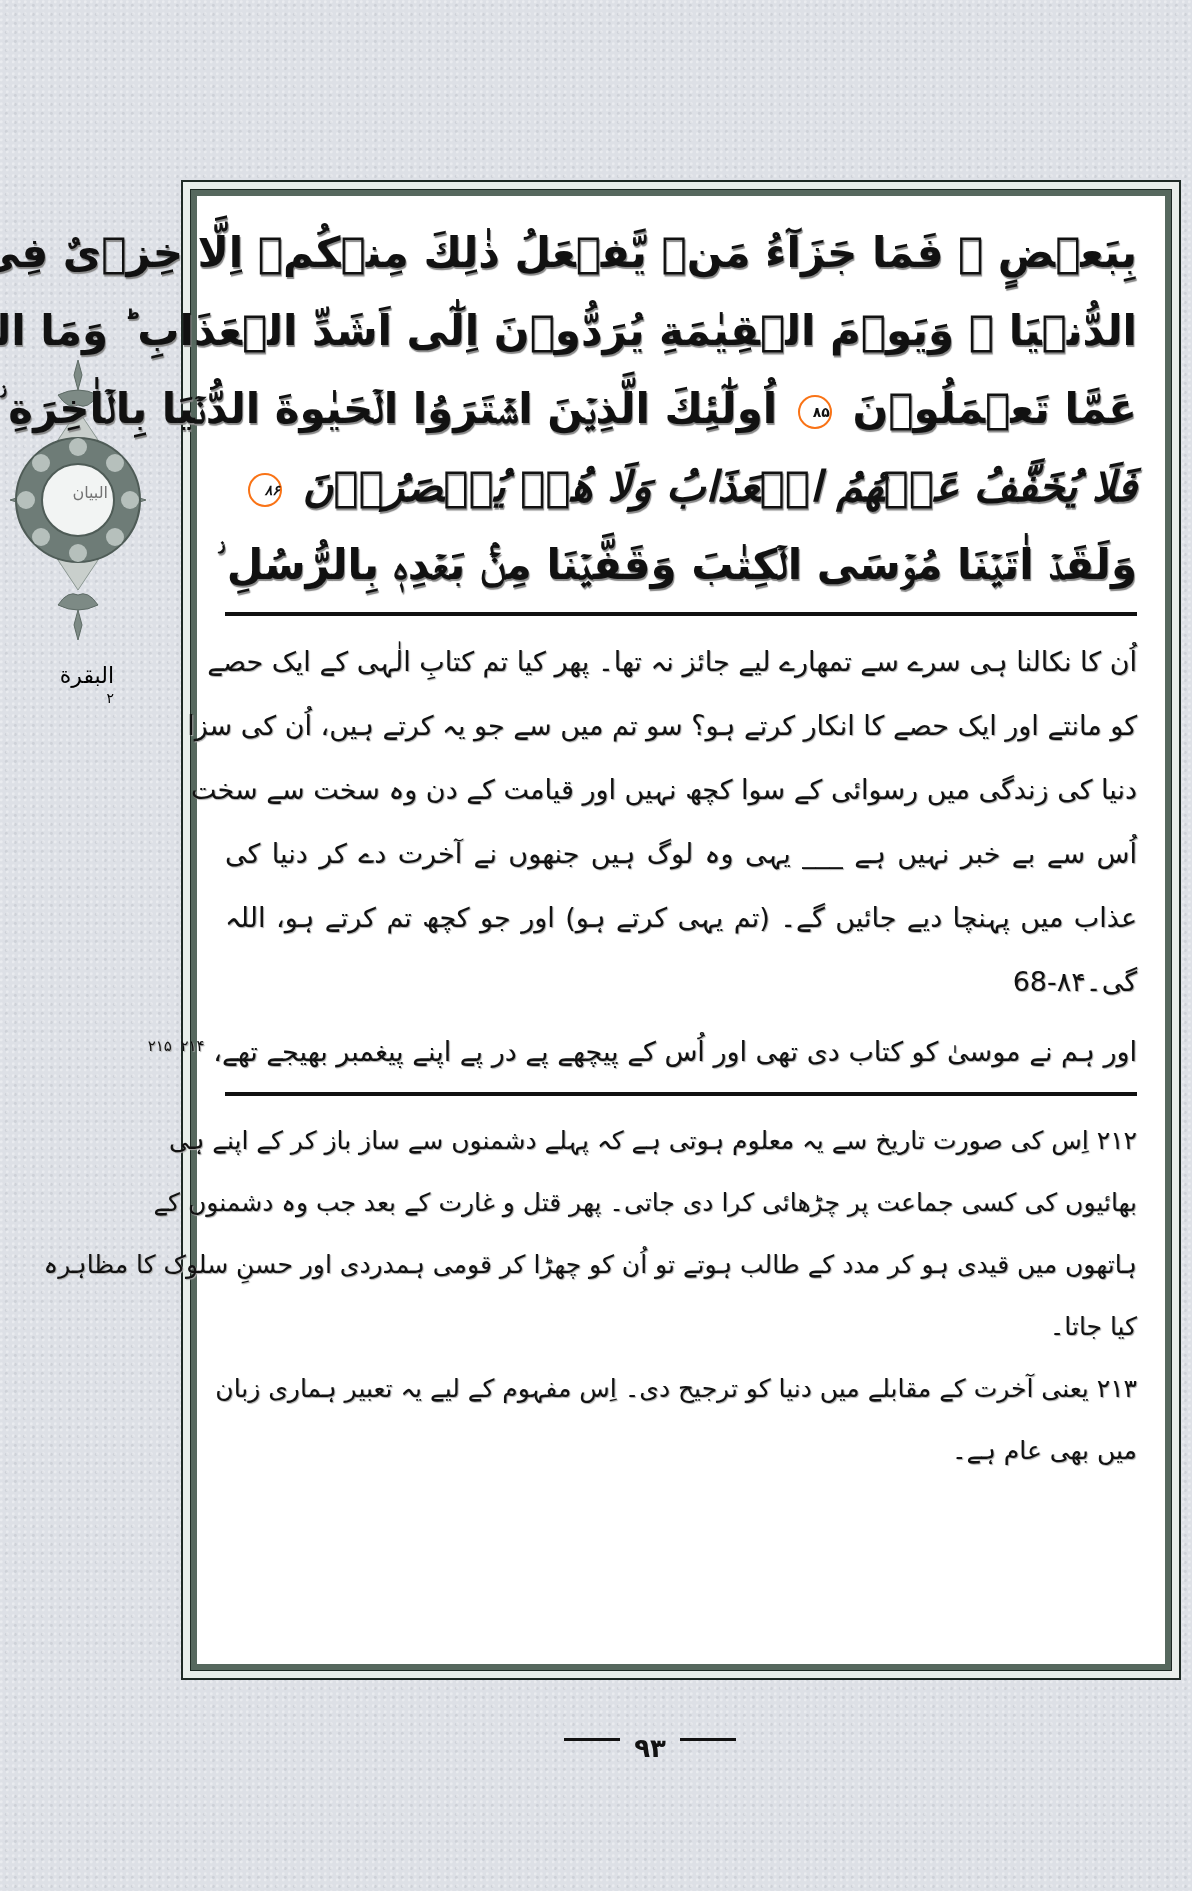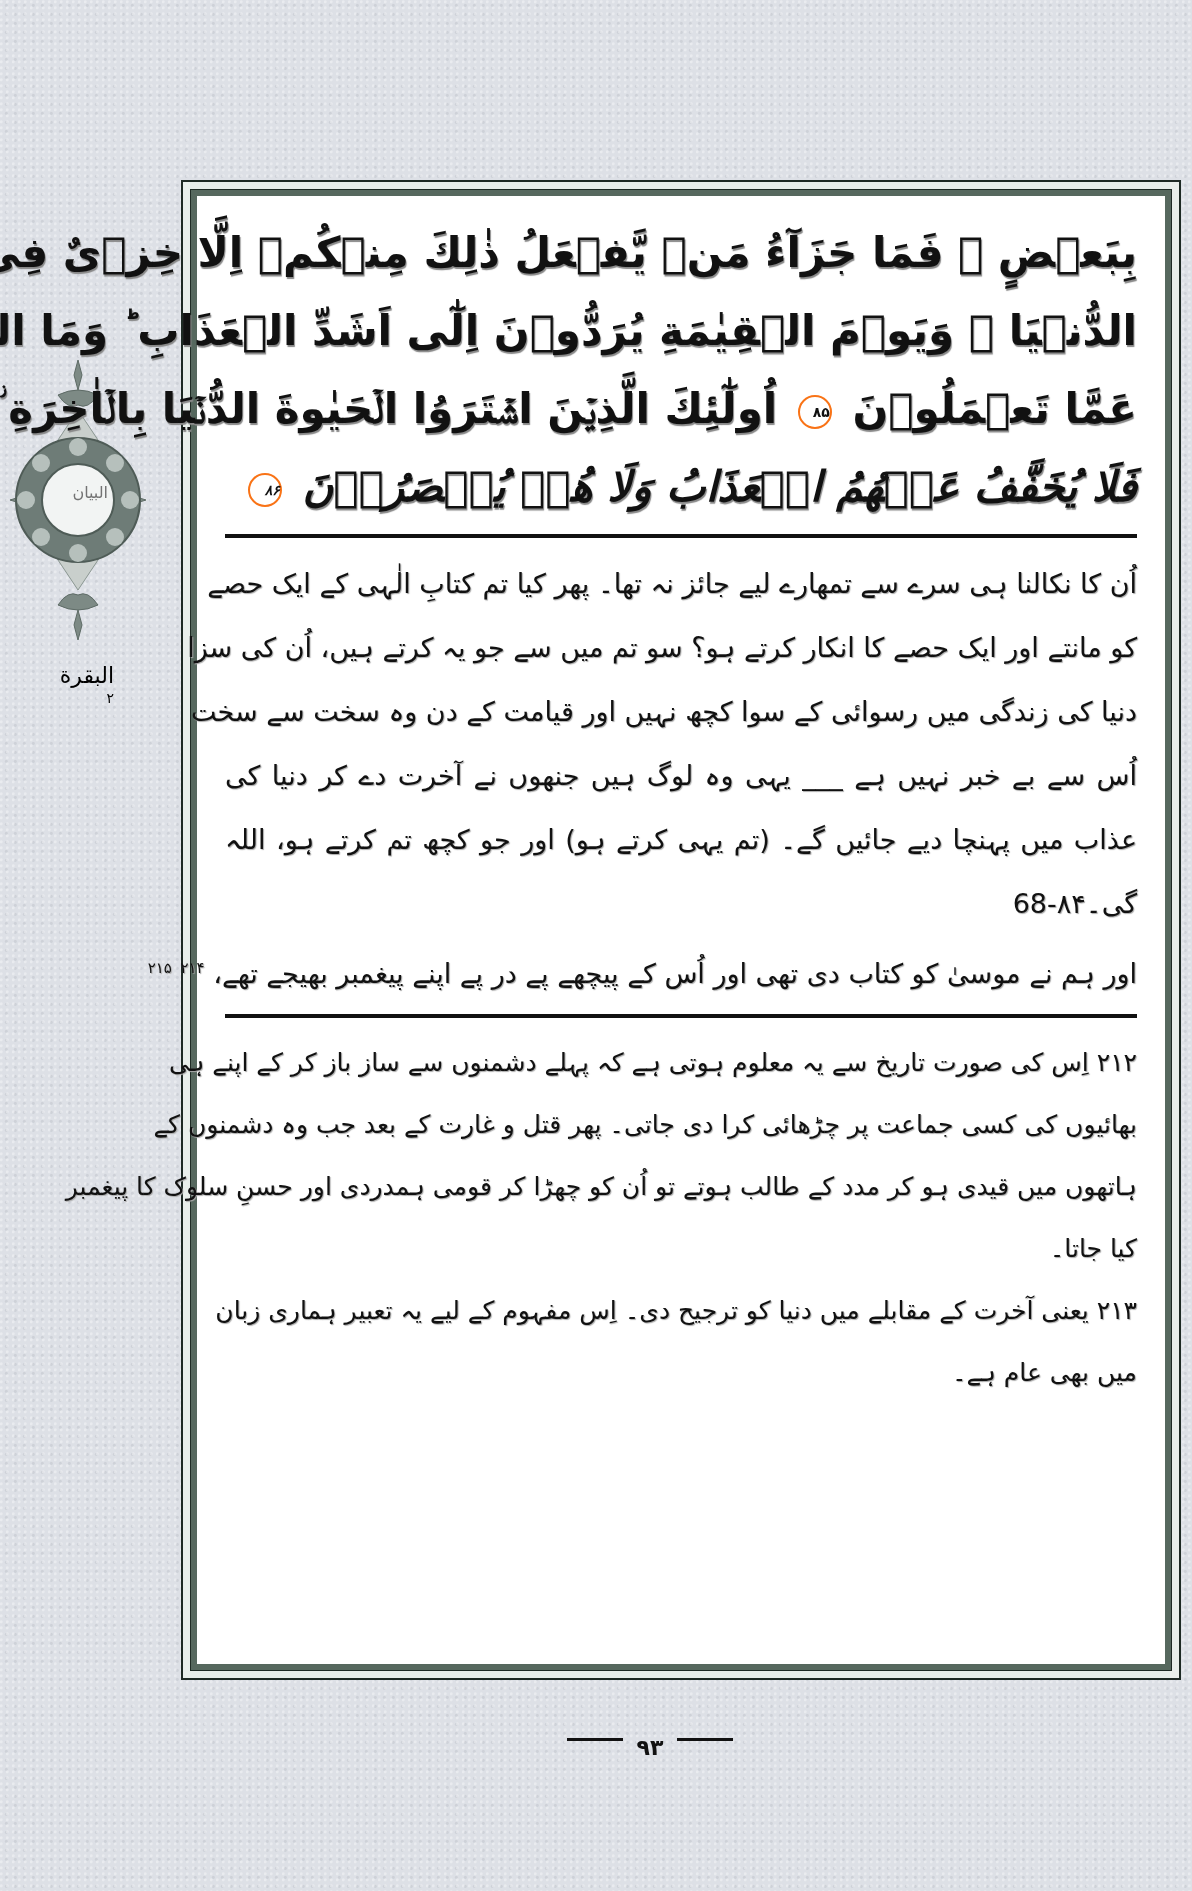--- a/index.html
+++ b/index.html
@@ -54,21 +54,21 @@
   .side-label .num { font-size: 14px; display: block; }
   .orn-title {
     position: absolute; left: 40px; top: 128px; width: 60px; text-align: right;
     font-size: 16px; color: #737373; direction: rtl;
   }
   .page-num {
     position: absolute; left: 540px; top: 1724px; width: 220px; height: 30px;
     display: flex; align-items: center; justify-content: center; gap: 14px;
   }
   .page-num .dash { width: 56px; height: 3px; background: #111; }
-  .page-num .n { font-size: 22px; font-weight: bold; margin-top: 17px; }
+  .page-num .n { font-size: 26px; font-weight: bold; margin-top: 17px; }
 </style>
 </head>
 <body>
 
 <div class="side-ornament">
   <svg width="140" height="290" viewBox="0 0 140 290">
     <g fill="#7d8a85" stroke="#5e6b66" stroke-width="1">
       <path d="M70 5 L74 20 L70 35 L66 20 Z"></path>
       <path d="M50 40 Q70 30 90 40 Q80 55 70 50 Q60 55 50 40 Z"></path>
       <path d="M70 285 L74 270 L70 255 L66 270 Z"></path>
@@ -106,20 +106,21 @@
         <span class="line">الدُّنۡيَا ۚ وَيَوۡمَ الۡقِيٰمَةِ يُرَدُّوۡنَ اِلٰٓى اَشَدِّ الۡعَذَابِ ؕ وَمَا اللّٰهُ بِغَافِلٍ</span>
         <span class="line">
           <span>عَمَّا تَعۡمَلُوۡنَ</span>
           <span class="ayah-mark">۸۵</span>
           <span>اُولٰٓئِكَ الَّذِيۡنَ اشۡتَرَوُا الۡحَيٰوةَ الدُّنۡيَا بِالۡاٰخِرَةِ ؗ</span>
         </span>
         <span class="line" style="text-align-last:right;font-style:italic;">
           <span>فَلَا يُخَفَّفُ عَنۡهُمُ الۡعَذَابُ وَلَا هُمۡ يُنۡصَرُوۡنَ</span>
           <span class="ayah-mark">۸۶</span>
         </span>
+        <span class="line">وَلَقَدۡ اٰتَيۡنَا مُوۡسَى الۡكِتٰبَ وَقَفَّيۡنَا مِنۡۢ بَعۡدِهٖ بِالرُّسُلِ ؗ</span>
       </div>
 
       <hr class="sep">
 
       <div class="urdu">
         <span class="line">اُن کا نکالنا ہی سرے سے تمھارے لیے جائز نہ تھا۔ پھر کیا تم کتابِ الٰہی کے ایک حصے</span>
         <span class="line">کو مانتے اور ایک حصے کا انکار کرتے ہو؟ سو تم میں سے جو یہ کرتے ہیں، اُن کی سزا</span>
         <span class="line">دنیا کی زندگی میں رسوائی کے سوا کچھ نہیں اور قیامت کے دن وہ سخت سے سخت</span>
         <span class="line">اُس سے بے خبر نہیں ہے ___ یہی وہ لوگ ہیں جنھوں نے آخرت دے کر دنیا کی</span>
         <span class="line">عذاب میں پہنچا دیے جائیں گے۔ (تم یہی کرتے ہو) اور جو کچھ تم کرتے ہو، اللہ</span>
@@ -133,21 +134,21 @@
 
       <hr class="sep">
 
       <div class="urdu notes">
         <div>
           <span class="line">
             <span>۲۱۲</span>
             <span>اِس کی صورت تاریخ سے یہ معلوم ہوتی ہے کہ پہلے دشمنوں سے ساز باز کر کے اپنے ہی</span>
           </span>
           <span class="line">بھائیوں کی کسی جماعت پر چڑھائی کرا دی جاتی۔ پھر قتل و غارت کے بعد جب وہ دشمنوں کے</span>
-          <span class="line">ہاتھوں میں قیدی ہو کر مدد کے طالب ہوتے تو اُن کو چھڑا کر قومی ہمدردی اور حسنِ سلوک کا پیغمبر</span>
+          <span class="line">ہاتھوں میں قیدی ہو کر مدد کے طالب ہوتے تو اُن کو چھڑا کر قومی ہمدردی اور حسنِ سلوک کا مظاہرہ</span>
           <span class="line last">کیا جاتا۔</span>
         </div>
         <div>
           <span class="line">
             <span>۲۱۳</span>
             <span>یعنی آخرت کے مقابلے میں دنیا کو ترجیح دی۔ اِس مفہوم کے لیے یہ تعبیر ہماری زبان</span>
           </span>
           <span class="line last">میں بھی عام ہے۔</span>
         </div>
       </div>

